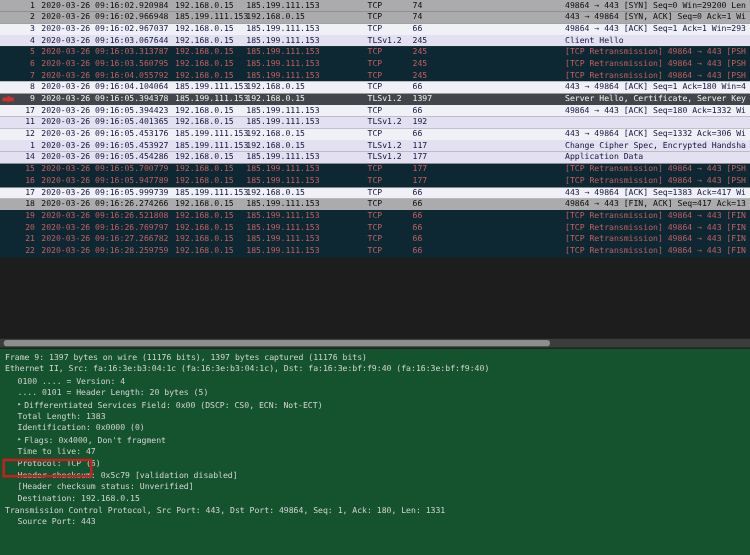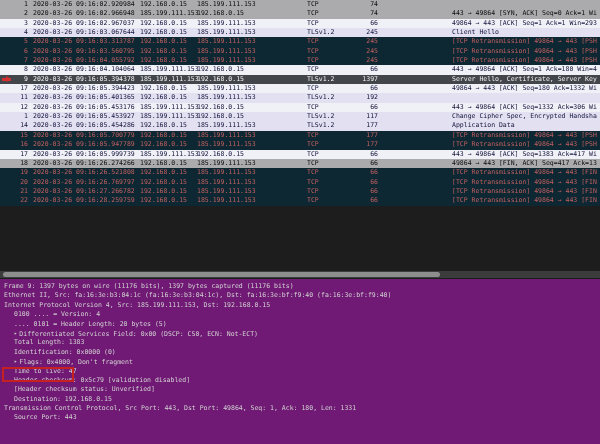--- a/index.html
+++ b/index.html
@@ -10,60 +10,61 @@
   }
   
   .packet-list { position:absolute; top:0; left:0; right:0; height:206px; }
   .pkt-row { position:relative; height:9.35px; line-height:9.4px; font-size:6.5px;
              white-space:nowrap; overflow:hidden; }
   .cell { position:absolute; top:0; height:100%; white-space:nowrap; }
   .c-no    { left:0;   width:28px; text-align:right; }
   .c-time  { left:33px; }
   .c-src   { left:140px; }
   .c-dst   { left:197px; }
-  .c-proto { left:307px; }
-  .c-len   { left:330px; width:48px; text-align:right; }
+  .c-proto { left:294px; }
+  .c-len   { left:330px; width:48px; }
   .c-info  { left:452px; right:0; overflow:hidden; }
   .r-syn { background:#ababad; color:#0b0b0b; }
   .r-tcp { background:#f0f0f7; color:#14143c; }
   .r-tls { background:#e2e0f1; color:#14143c; }
   .r-bad { background:#0d2833; color:#c05f5f; }
   .r-sel { background:#42464a; color:#f2f2f2; }
   .pkt-arrow { position:absolute; left:6px; top:50%; margin-top:-3px; width:0; height:0;
                border-top:3px solid transparent; border-bottom:3px solid transparent;
                border-left:5px solid #d03030; }
   .pkt-arrow::before { content:''; position:absolute; left:-9px; top:-1.5px;
                width:9px; height:3px; background:#d03030; }
   
   .hscroll { position:absolute; top:271px; left:0; right:0; height:7px; background:#3c3c3c; }
   .hscroll-thumb { position:absolute; left:3px; top:1px; width:437px; height:5px;
                    background:#8e8e8e; border-radius:2.5px; }
   
   .details { position:absolute; top:279px; left:0; right:0; bottom:0;
-             background:#701a75; color:#d2d2d2; font-size:6.5px; line-height:9.4px;
+             background:#14532d; color:#d2d2d2; font-size:6.5px; line-height:9.4px;
              padding:3px 0 0 4px; overflow:hidden; }
   .d-line { height:9.4px; white-space:nowrap; overflow:hidden; }
   .d-line.ind { padding-left:10px; }
   .d-arrow { display:inline-block; margin-right:2px; font-size:5.5px;
              vertical-align:0.5px; color:#cfcfcf; }
   .annotation { position:absolute; left:2px; top:88px; width:72px; height:15px;
                 border:2px solid #c62020; box-sizing:border-box; pointer-events:none; }
 </style>
 </head>
 <body>
 
 <div class="window">
   <div class="packet-list">
       <div class="pkt-row r-syn">
         <span class="cell c-no">1</span>
         <span class="cell c-time">2020-03-26 09:16:02.920984</span>
         <span class="cell c-src">192.168.0.15</span>
         <span class="cell c-dst">185.199.111.153</span>
         <span class="cell c-proto">TCP</span>
         <span class="cell c-len">74</span>
+        <span class="cell c-info">49864 → 443 [SYN] Seq=0 Win=29200 Len</span>
       </div>
       <div class="pkt-row r-syn">
         <span class="cell c-no">2</span>
         <span class="cell c-time">2020-03-26 09:16:02.966948</span>
         <span class="cell c-src">185.199.111.153</span>
         <span class="cell c-dst">192.168.0.15</span>
         <span class="cell c-proto">TCP</span>
         <span class="cell c-len">74</span>
         <span class="cell c-info">443 → 49864 [SYN, ACK] Seq=0 Ack=1 Wi</span>
       </div>
@@ -248,28 +249,28 @@
         <span class="cell c-info">[TCP Retransmission] 49864 → 443 [FIN</span>
       </div>
     </div>
   <div class="hscroll">
     <div class="hscroll-thumb"></div>
   </div>
   <div class="details">
     <div>
         <div class="d-line"><span>Frame 9: 1397 bytes on wire (11176 bits), 1397 bytes captured (11176 bits)</span></div>
         <div class="d-line"><span>Ethernet II, Src: fa:16:3e:b3:04:1c (fa:16:3e:b3:04:1c), Dst: fa:16:3e:bf:f9:40 (fa:16:3e:bf:f9:40)</span></div>
-        <div class="d-line"><span>Internet Protocol Version 4, Src: 185.199.111.153, Dst: 192.168.0.15</span></div>
         <div class="d-line ind"><span>0100 .... = Version: 4</span></div>
         <div class="d-line ind"><span>.... 0101 = Header Length: 20 bytes (5)</span></div>
         <div class="d-line ind"><span class="d-arrow">▸</span><span>Differentiated Services Field: 0x00 (DSCP: CS0, ECN: Not-ECT)</span></div>
         <div class="d-line ind"><span>Total Length: 1383</span></div>
         <div class="d-line ind"><span>Identification: 0x0000 (0)</span></div>
         <div class="d-line ind"><span class="d-arrow">▸</span><span>Flags: 0x4000, Don't fragment</span></div>
         <div class="d-line ind"><span>Time to live: 47</span></div>
+        <div class="d-line ind"><span>Protocol: TCP (6)</span></div>
         <div class="d-line ind"><span>Header checksum: 0x5c79 [validation disabled]</span></div>
         <div class="d-line ind"><span>[Header checksum status: Unverified]</span></div>
         <div class="d-line ind"><span>Destination: 192.168.0.15</span></div>
         <div class="d-line"><span>Transmission Control Protocol, Src Port: 443, Dst Port: 49864, Seq: 1, Ack: 180, Len: 1331</span></div>
         <div class="d-line ind"><span>Source Port: 443</span></div>
       </div>
     <div class="annotation"></div>
   </div>
 </div>
 

